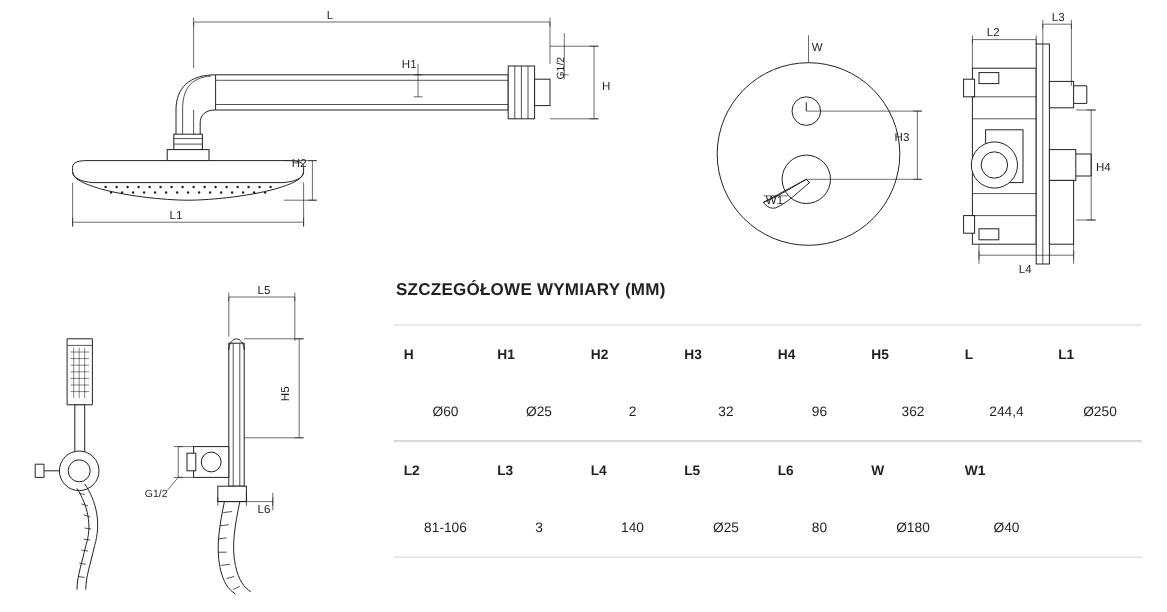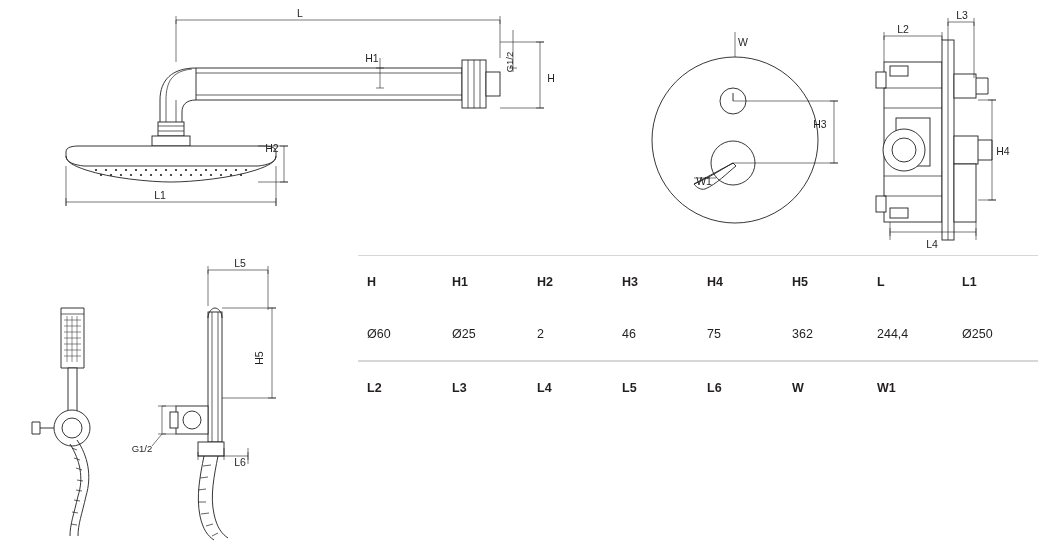--- a/index.html
+++ b/index.html
@@ -55,21 +55,21 @@
     border-bottom: 1px solid #d7d7d7;
     padding-left: 9px;
   }
   table.dims th {
     font-weight: bold;
   }
   table.dims td {
     font-weight: normal;
   }
   table.dims tr.hdr th { border-bottom: none; }
-  table.dims tr.val td { border-top: none; }
+  table.dims tr.val td { border-top: none; text-align: center; }
   
   table.dims tr.hdr th { border-top: 1px solid #d7d7d7; }
   table.dims tr.val td { border-bottom: 1px solid #d7d7d7; }
 
   .lbl {
     font-family: "Liberation Sans", sans-serif;
     font-size: 10.5px;
     fill: #231f20;
   }
   .lbl-sm {
@@ -306,55 +306,66 @@
       <path class="ln-dim" d="M162 406 L162 434"></path>
       <path class="ln-dim" d="M158 406 L166 406 M158 434 L166 434"></path>
       <path class="ln-dim" d="M162 406 L176 406 M162 434 L176 434"></path>
       <text class="lbl lbl-sm" x="142" y="452" text-anchor="middle">G1/2</text>
       <path class="ln-dim" d="M152 446 L162 434"></path>
     </g>
 
   </svg>
 
   <div class="tbl-wrap">
+    <div class="tbl-title">SZCZEGÓŁOWE WYMIARY (MM)</div>
 
     <table class="dims">
       <tbody>
           <tr class="hdr">
         <th>H</th>
         <th>H1</th>
         <th>H2</th>
         <th>H3</th>
         <th>H4</th>
         <th>H5</th>
         <th>L</th>
         <th>L1</th>
       </tr>
       <tr class="val">
         <td>Ø60</td>
         <td>Ø25</td>
         <td>2</td>
-        <td>46</td>
-        <td>75</td>
+        <td>32</td>
+        <td>96</td>
         <td>362</td>
         <td>244,4</td>
         <td>Ø250</td>
       </tr>
     </tbody>
       </table>
 
     <table class="dims">
       <tbody>
           <tr class="hdr">
         <th>L2</th>
         <th>L3</th>
         <th>L4</th>
         <th>L5</th>
         <th>L6</th>
         <th>W</th>
         <th>W1</th>
         <th></th>
       </tr>
+      <tr class="val">
+        <td>81-106</td>
+        <td>3</td>
+        <td>140</td>
+        <td>Ø25</td>
+        <td>80</td>
+        <td>Ø180</td>
+        <td>Ø40</td>
+        <td></td>
+      </tr>
     </tbody>
       </table>
   </div>
 
 </div>
 
 </body></html>

